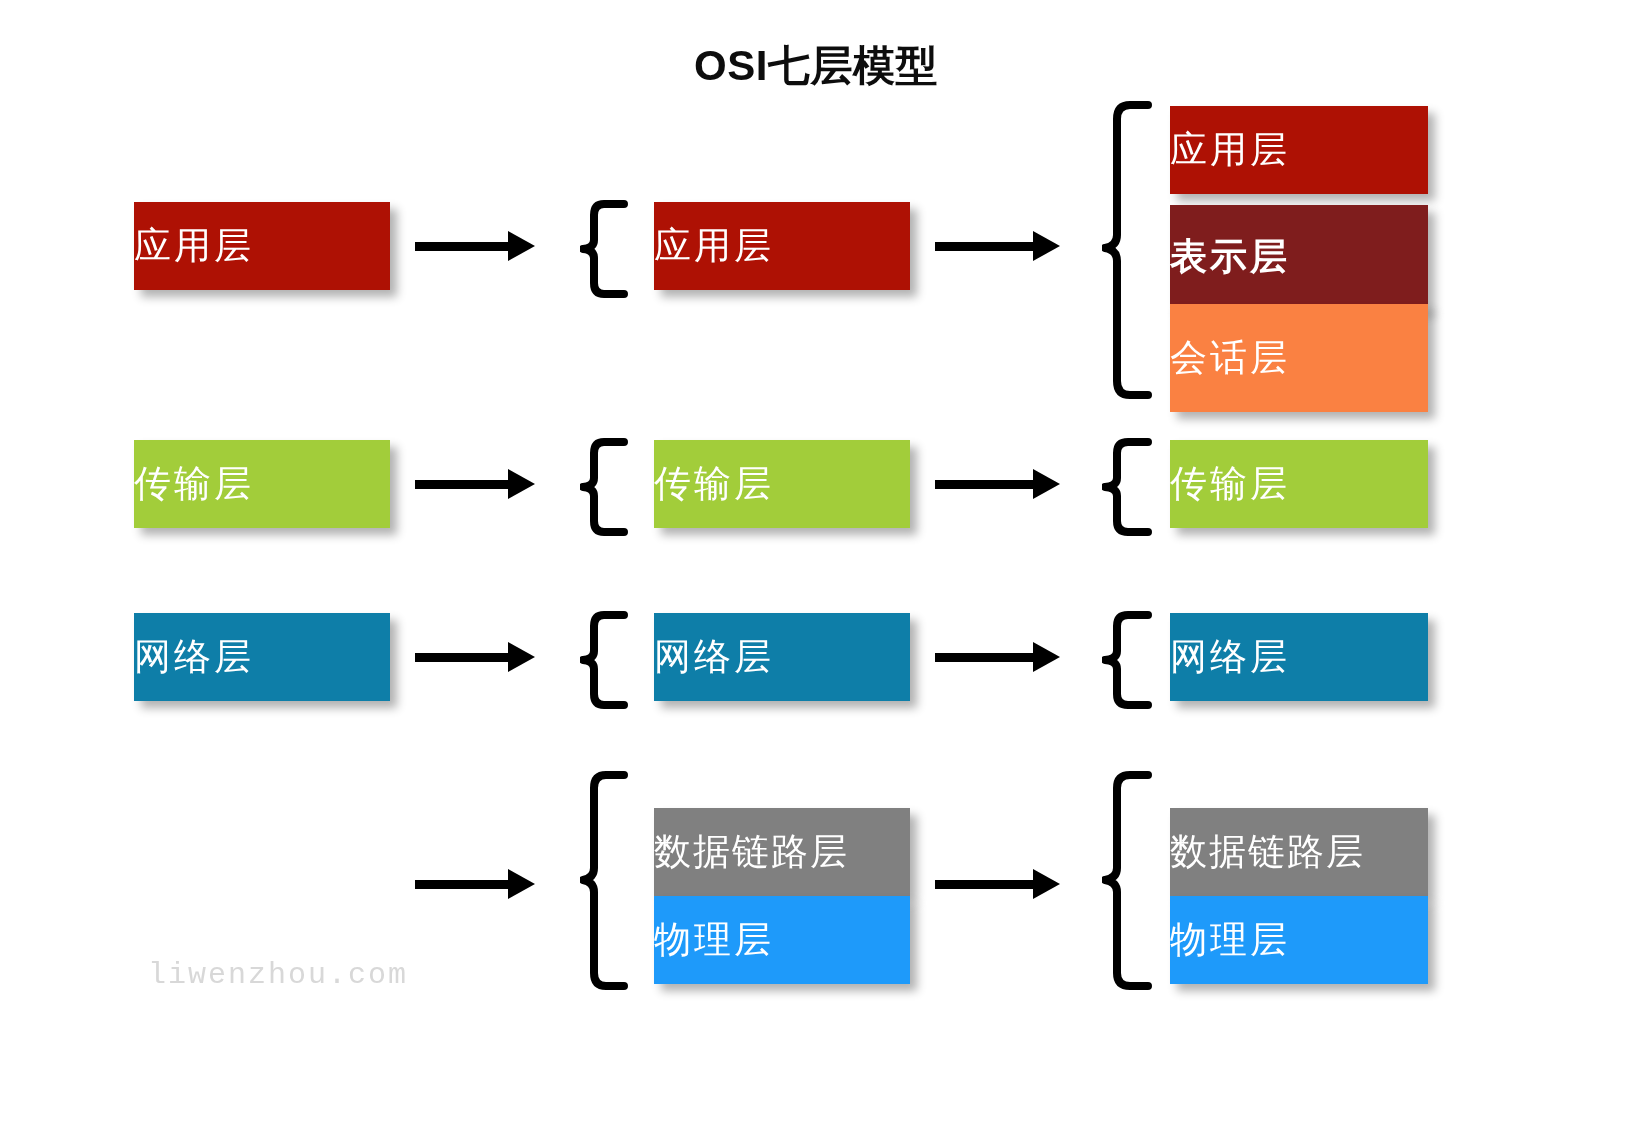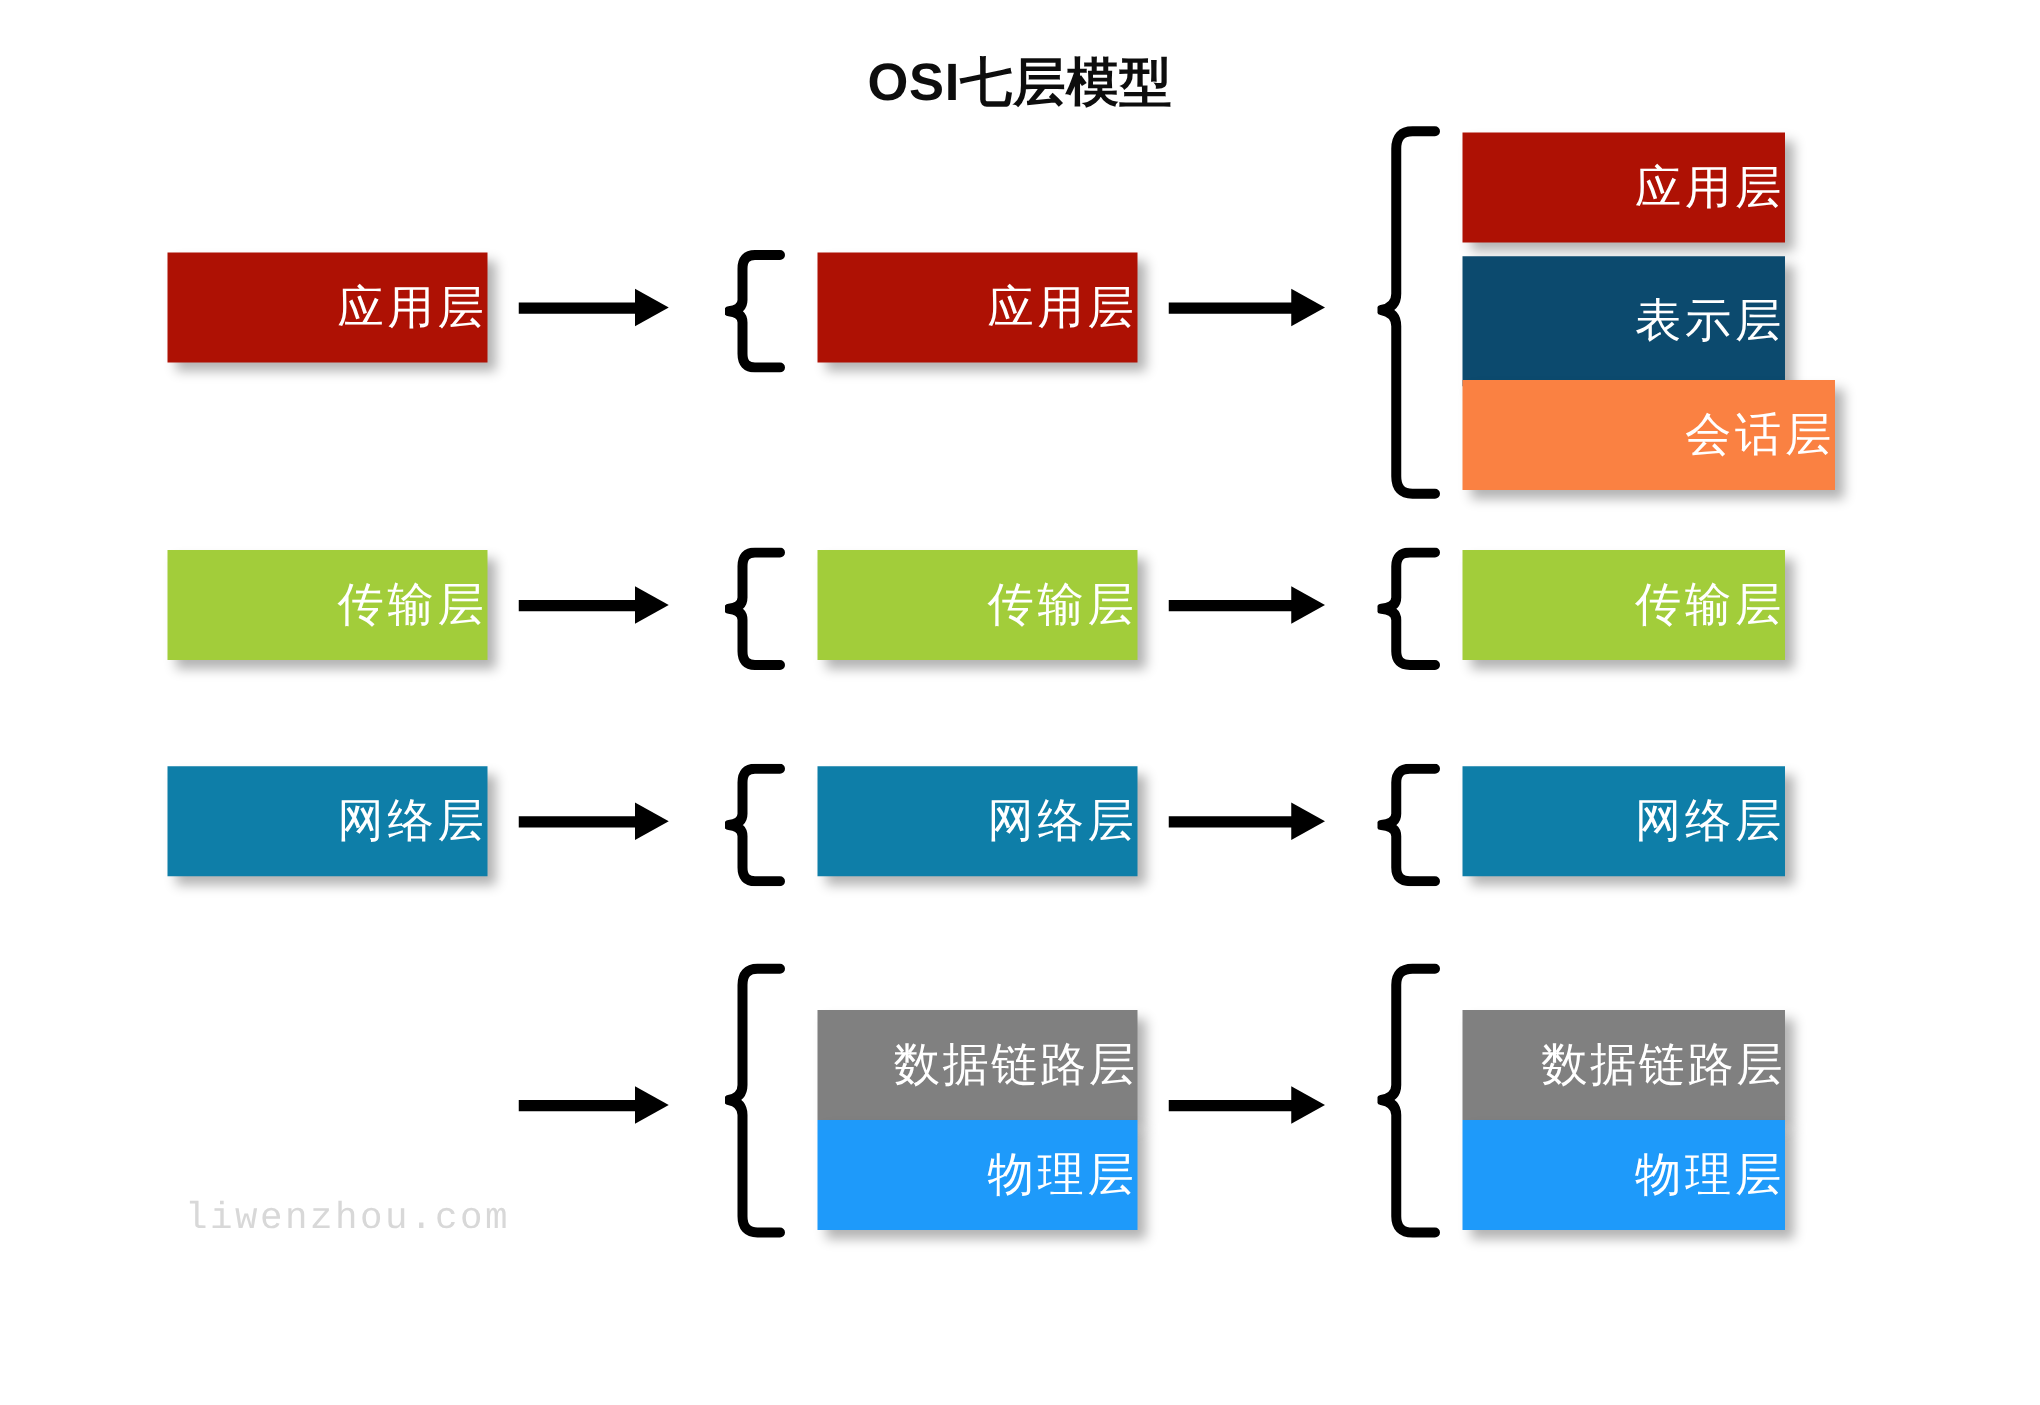--- a/index.html
+++ b/index.html
@@ -33,21 +33,21 @@
     color: #0d0d0d;
     letter-spacing: 0.5px;
     white-space: nowrap;
   }
 
   
   .layer-box {
     position: absolute;
     display: flex;
     align-items: center;
-    justify-content: flex-end;
+    justify-content: flex-start;
     color: #ffffff;
     font-size: 37px;
     font-weight: 400;
     letter-spacing: 3px;
     box-shadow: 7px 7px 9px rgba(0,0,0,0.30);
     user-select: none;
   }
   .layer-box.narrow-text { letter-spacing: 2px; margin-top: 36px; }
 
   
@@ -215,25 +215,25 @@
   <div class="brace" style="left:1102px; top:770px;">
     <svg width="52" height="222" viewBox="0 0 52 222">
       <path d="M 46 5 L 28 5 Q 15 5 15 18 L 15 98 Q 15 108 3 110 Q 15 112 15 122 L 15 203 Q 15 216 28 216 L 46 216" fill="none" stroke="#000" stroke-width="8" stroke-linecap="round" stroke-linejoin="round"></path>
     </svg>
   </div>
 
   <div class="layer-box" style="left:1170px; top:106px; width:258px; height:88px; background:#AE1104;">
     <span>应用层</span>
   </div>
 
-  <div class="layer-box" style="left:1170px; top:205px; width:258px; height:104px; background:#0c4a6e;">
+  <div class="layer-box" style="left:1170px; top:205px; width:258px; height:104px; background:#7f1d1d;font-weight:bold;">
     <span>表示层</span>
   </div>
 
-  <div class="layer-box" style="left:1170px; top:304px; width:258px; height:88px; background:#FA8142;padding-left:40px;">
+  <div class="layer-box" style="left:1170px; top:304px; width:258px; height:108px; background:#FA8142;">
     <span>会话层</span>
   </div>
 
   <div class="layer-box" style="left:1170px; top:440px; width:258px; height:88px; background:#A2CD3A;">
     <span>传输层</span>
   </div>
 
   <div class="layer-box" style="left:1170px; top:613px; width:258px; height:88px; background:#0E7EA8;">
     <span>网络层</span>
   </div>

